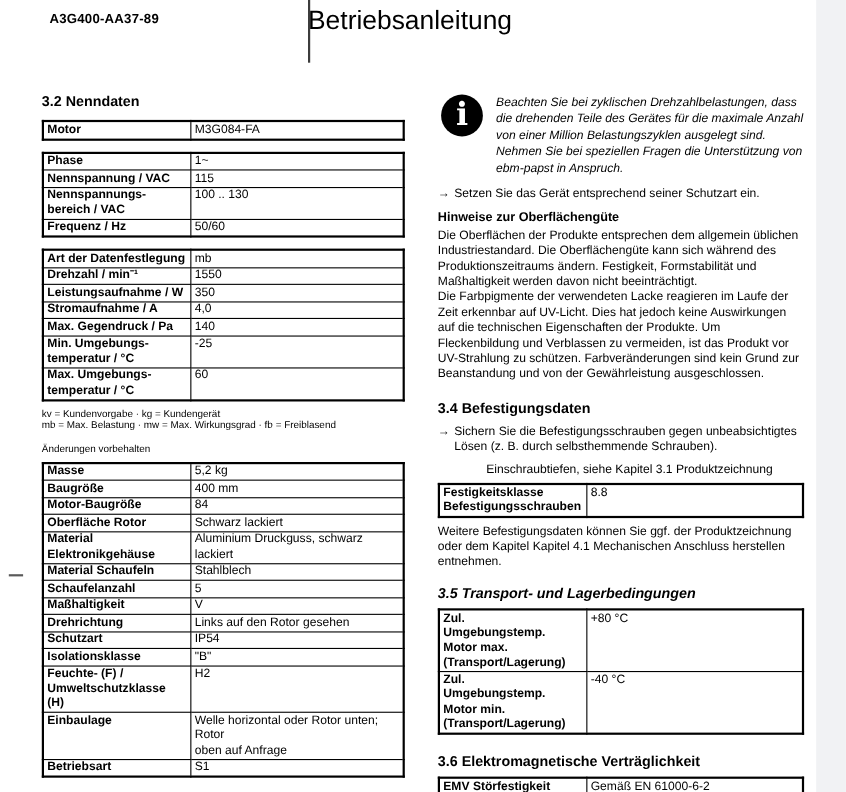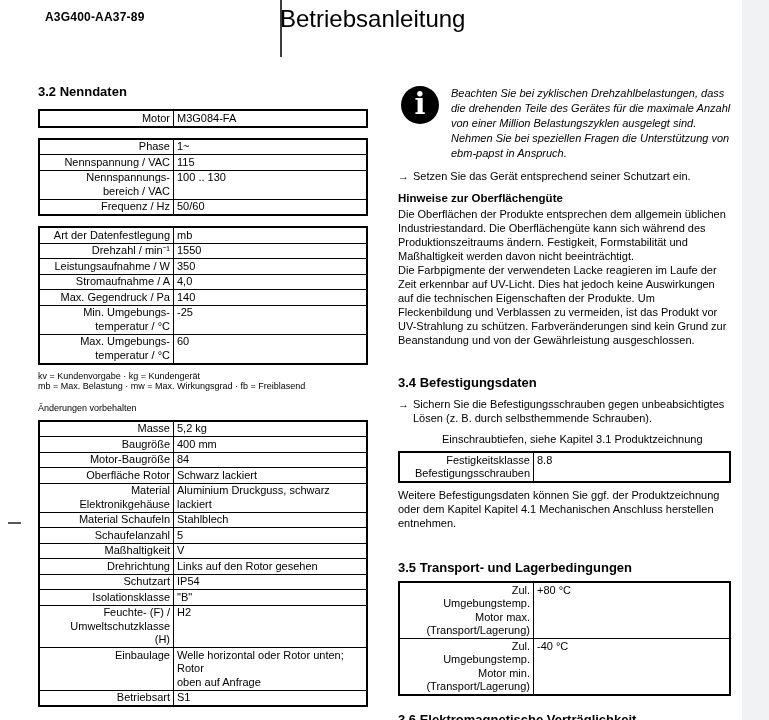--- a/index.html
+++ b/index.html
@@ -38,21 +38,21 @@
   table.doc-table {
     border-collapse: collapse; table-layout: fixed;
     width: 100%; border: 2px solid #000;
   }
   table.doc-table td {
     border: 1px solid #000;
     font-size: 11px; line-height: 13.5px;
     padding: 0.5px 3px; vertical-align: top;
     white-space: pre-line; overflow: hidden;
   }
-  table.doc-table td.cell-label { width: 127px; font-weight: normal; text-align: right; }
+  table.doc-table td.cell-label { width: 127px; font-weight: bold; }
 
   .mt-motor  { margin-top: 10px; }
   .mt-table  { margin-top: 10px; }
 
   
   .footnote { margin-top: 6px; font-size: 9px; line-height: 10.5px; }
   .changes-note { margin-top: 11px; font-size: 9px; line-height: 11px; }
   .h-33 { margin-top: 7px; }
   .tech-table { margin-top: 6px; }
 
@@ -72,25 +72,25 @@
   .bullet-row.second { margin-top: 7px; }
   .arrow-icon {
     flex: 0 0 15px; font-size: 11px; line-height: 14px; font-weight: bold;
   }
   .bullet-text { flex: 1; font-size: 11px; line-height: 14px; }
 
   .sub-heading { margin-top: 8px; font-size: 11.5px; font-weight: bold; line-height: 14px; }
   .body-par { margin-top: 2px; font-size: 11px; line-height: 14px; }
   .body-par.p2 { margin-top: 0; }
 
-  .h-34 { margin-top: 28px; }
+  .h-34 { margin-top: 16px; }
   .screw-note { margin-top: 7px; font-size: 11px; line-height: 14px; margin-left: 44px; }
   .fastening-table { margin-top: 5px; }
   .fastening-more { margin-top: 5px; font-size: 11px; line-height: 14px; }
-  .h-35 { margin-top: 30px; }
+  .h-35 { margin-top: 14px; font-style: italic; }
   .transport-table { margin-top: 6px; }
   .h-36 { margin-top: 16px; }
   .emc-table { margin-top: 7px; }
 
   
   .fold-mark {
     position: absolute; left: 8px; top: 522px;
     width: 13px; height: 2px; background: #5a5a5a;
   }
   .page-edge {

